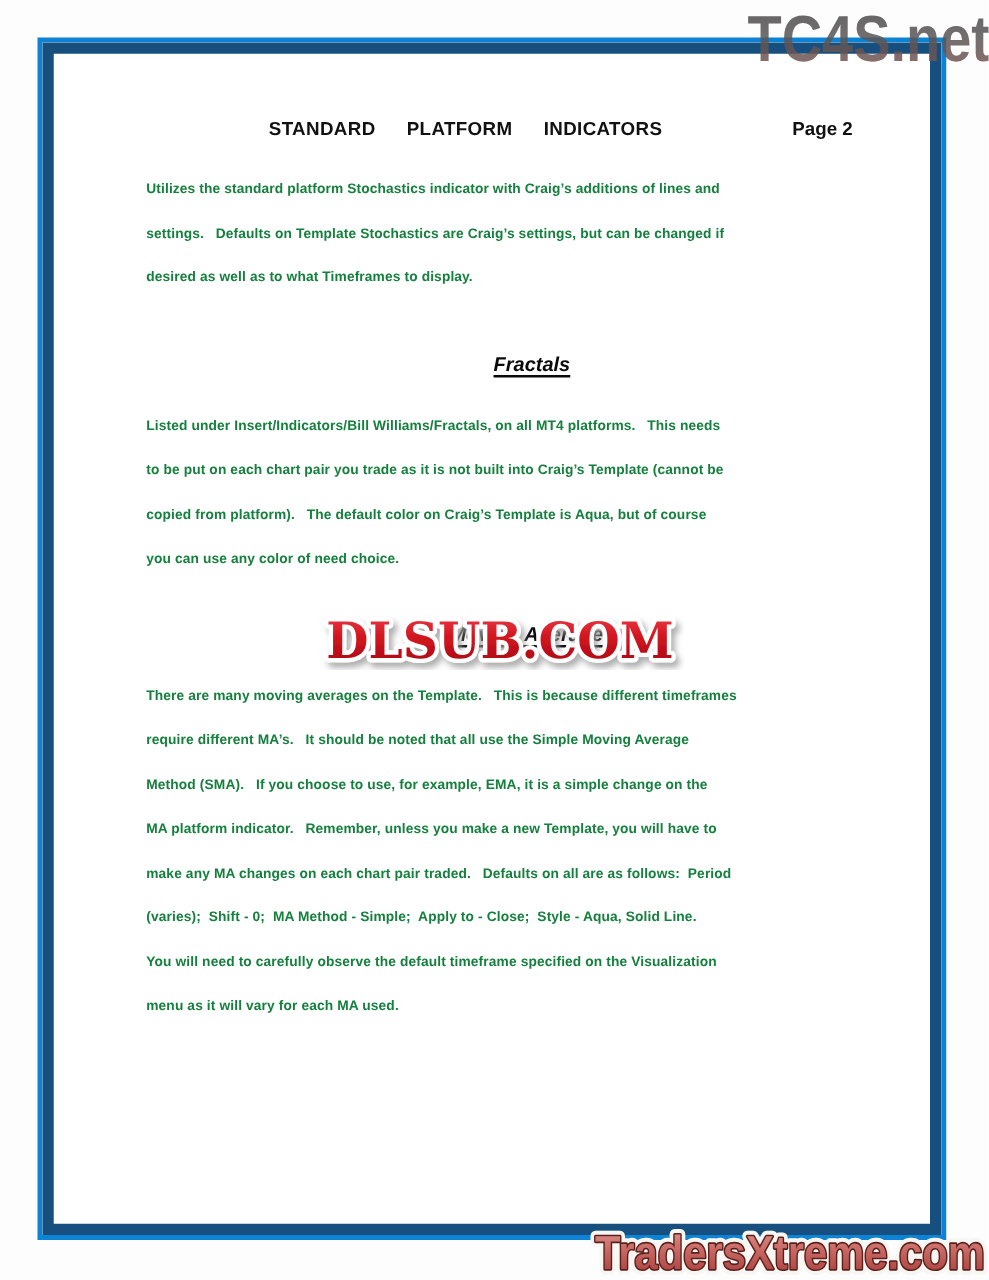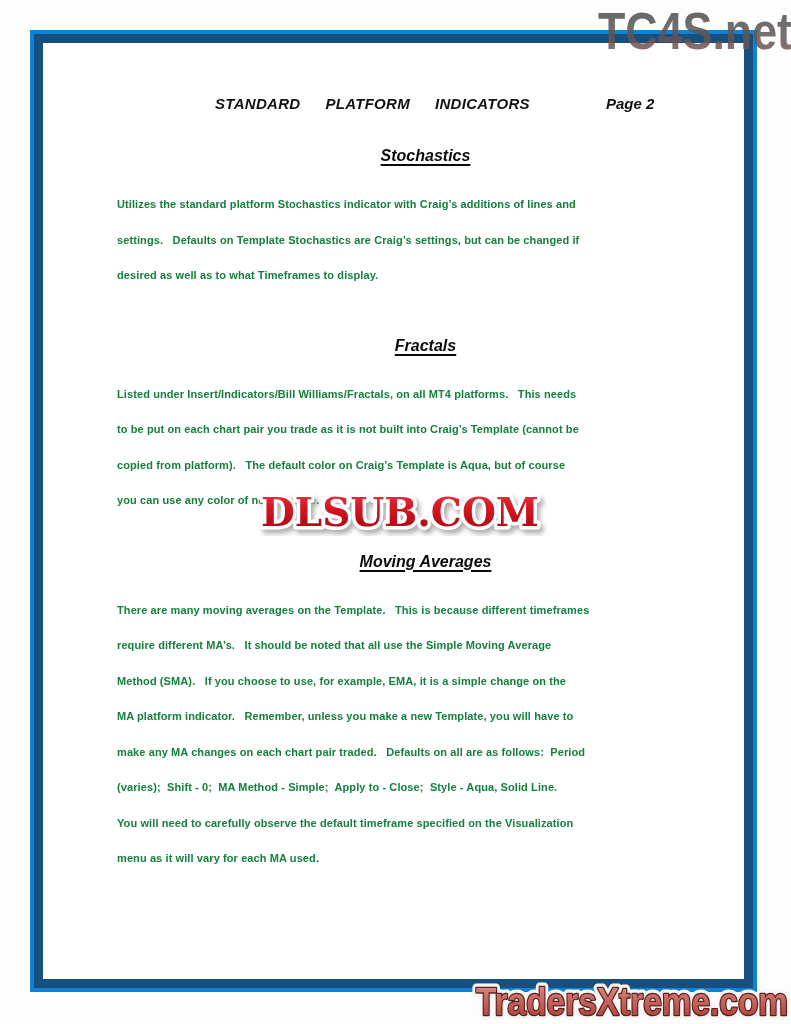--- a/index.html
+++ b/index.html
@@ -41,23 +41,23 @@
     height: 936px;
     box-sizing: border-box;
     padding: 52px 10px 0 74px;
     color: #1c1c1c;
   }
   .title-row {
     display: flex;
     align-items: baseline;
     font-size: 15px;
     font-weight: bold;
-    font-style: italic;
     color: #111;
     white-space: pre;
+    gap: 28px;
   }
   .doc-title {
     margin-left: 98px;
     word-spacing: 8px;
     letter-spacing: 0.3px;
   }
   .page-number {
     margin-left: 76px;
   }
   .section-heading {
@@ -103,21 +103,20 @@
     <div class="frame-inner"></div>
   </div>
 
   <div class="content">
     <div class="title-row">
       <span class="doc-title">STANDARD  PLATFORM  INDICATORS</span>
       <span class="page-number">Page 2</span>
     </div>
     <div id="sections-root">
   <div class="section">
-    <div class="section-heading">Stochastics</div>
     <div class="paragraph">
             <div class="line">Utilizes the standard platform Stochastics indicator with Craig’s additions of lines and</div>
             <div class="line">settings.   Defaults on Template Stochastics are Craig’s settings, but can be changed if</div>
             <div class="line">desired as well as to what Timeframes to display.</div>
           </div>
   </div>
 
   <div class="section">
     <div class="section-heading">Fractals</div>
     <div class="paragraph">

